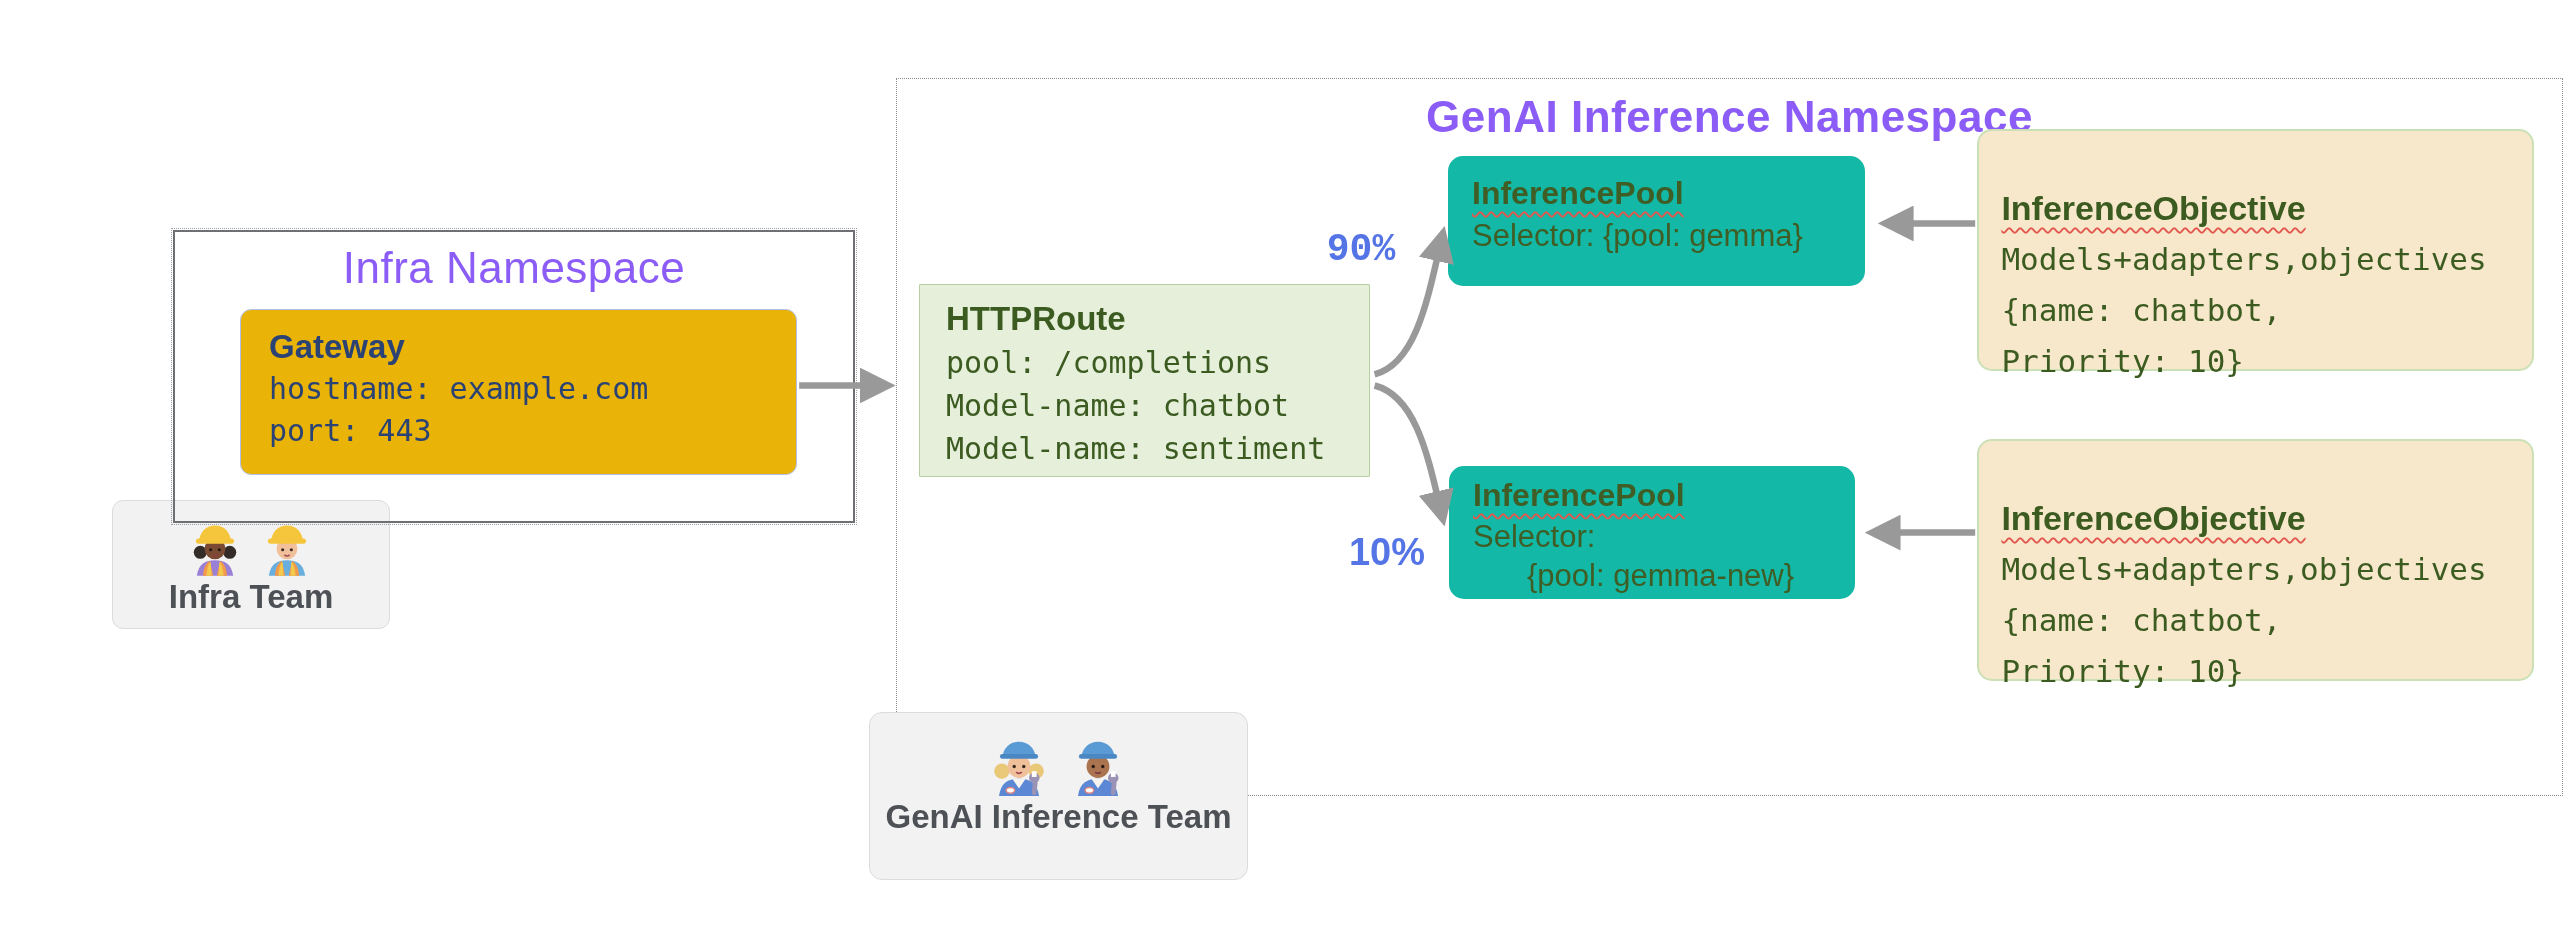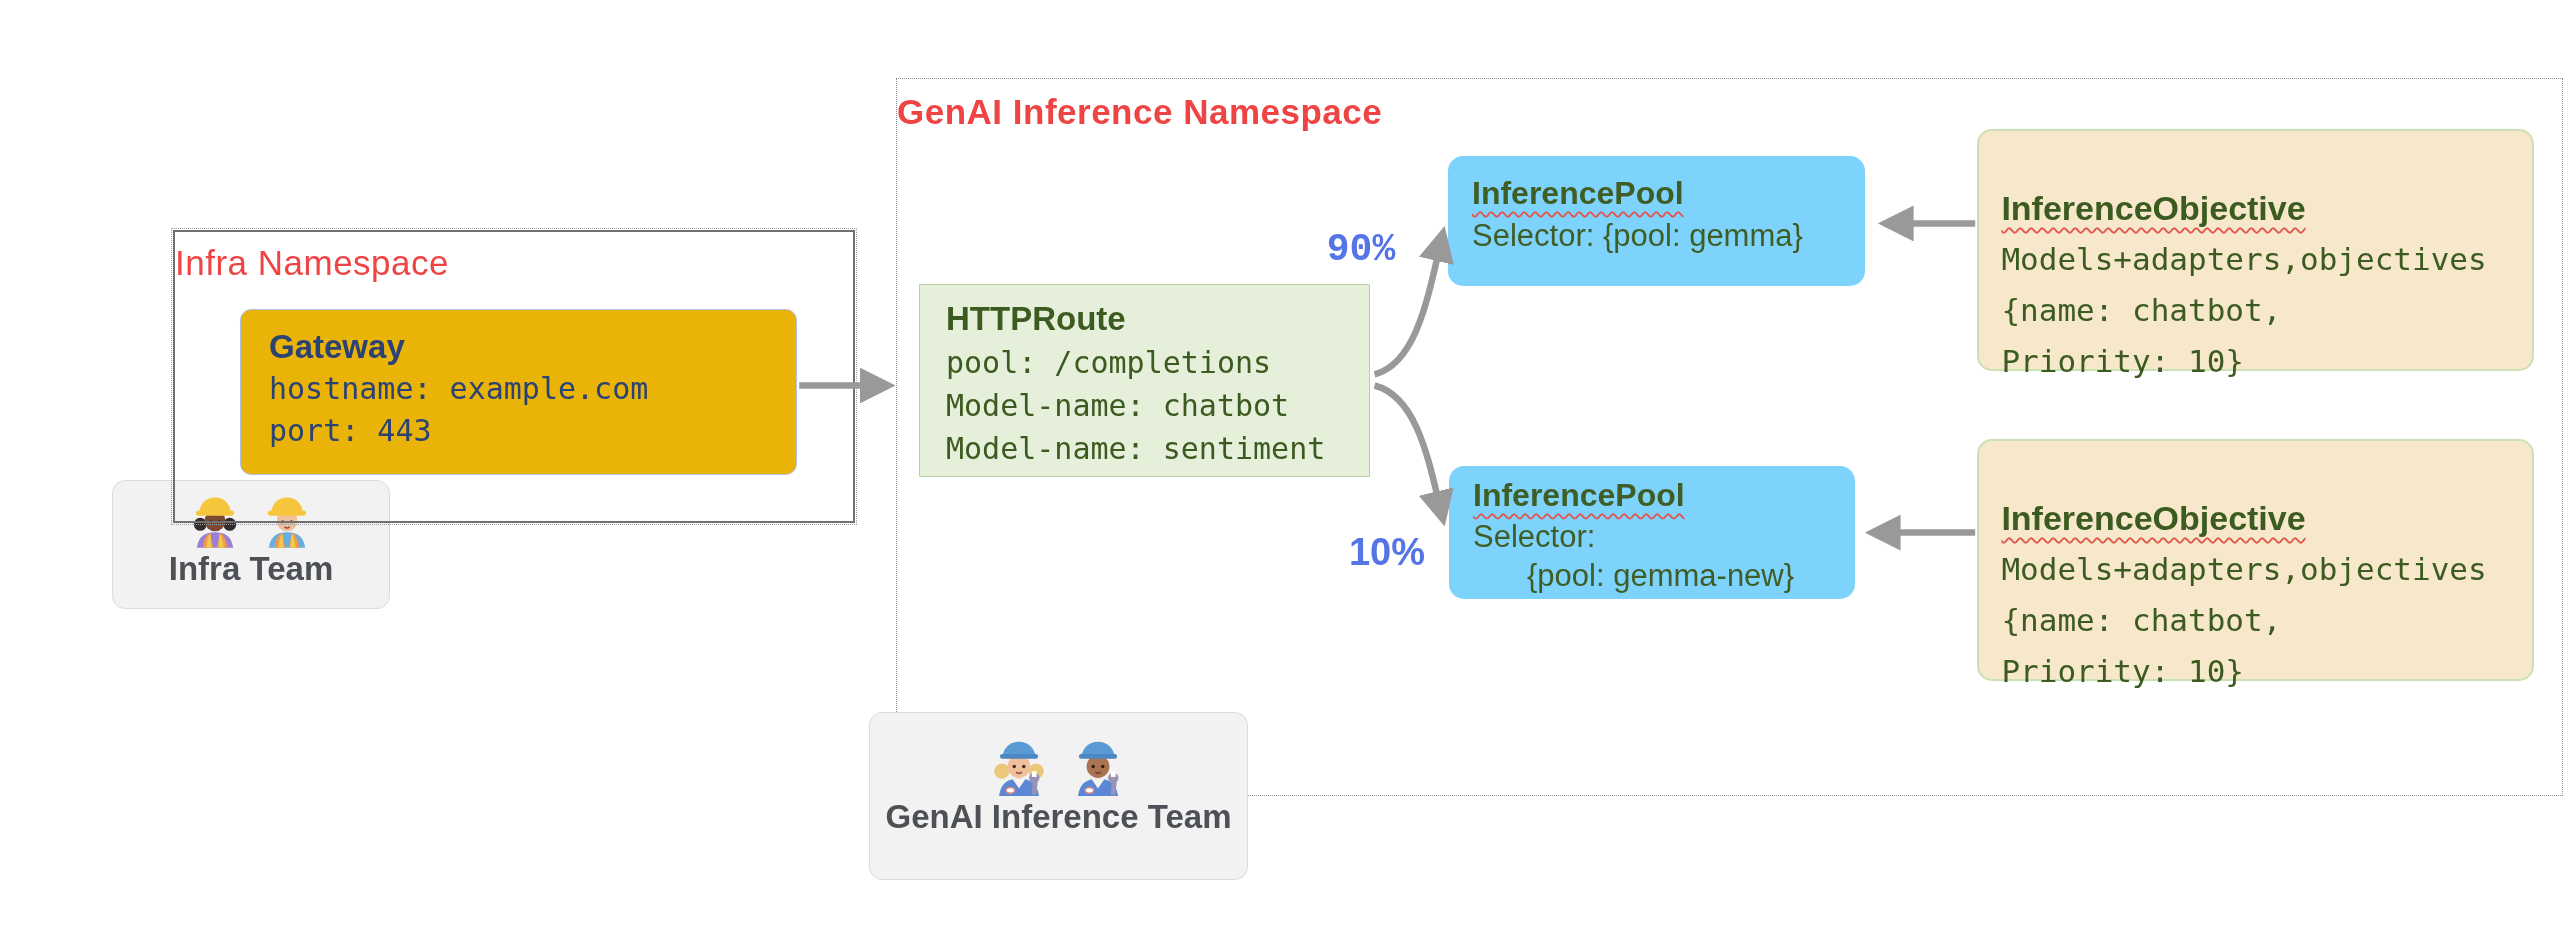--- a/index.html
+++ b/index.html
@@ -10,22 +10,22 @@
   .abs{position:absolute;}
   .mono{font-family:"DejaVu Sans Mono","Liberation Mono",monospace;}
 
   
   #infra-ns{
     left:173px;top:230px;width:678px;height:289px;
     border:2.8px solid #6f7073;outline:1.9px dotted #9aa0a6;outline-offset:1.9px;
     z-index:3;pointer-events:none;
   }
   .ns-title{
-    position:absolute;top:11.2px;left:0;right:0;text-align:left;
-    font-size:35px;color:#ef4444;letter-spacing:0.5px;
+    position:absolute;top:11.2px;left:0;right:0;text-align:center;
+    font-size:44px;color:#8b5cf6;letter-spacing:0.5px;
   }
   #genai-ns{
     left:896px;top:78px;width:1665px;height:716px;
     border:1.9px dotted #8a8c8f;z-index:1;
   }
   #genai-ns .ns-title{font-weight:700;top:13px;}
 
   
   .res-box{z-index:4;border-radius:1px;box-sizing:border-box;}
   .box-title{display:inline-block;font-weight:700;font-size:33px;}
@@ -45,21 +45,21 @@
 
   #httproute{
     left:919px;top:284px;width:451px;height:193px;
     background:#e5efda;border:1.9px solid #b8cfa0;
     padding:11.2px 0 0 26px;color:#3c5b20;
   }
   #httproute .box-title{line-height:45px;}
   #httproute .line{font-size:30px;line-height:43px;}
 
   .pool{
-    background:#7dd3fc;color:#3f5d24;border-radius:15px;
+    background:#14b8a6;color:#3f5d24;border-radius:15px;
   }
   #pool-top{left:1448px;top:156px;width:417px;height:130px;padding:17px 0 0 24px;}
   #pool-top .box-title{font-size:32px;line-height:41px;}
   #pool-top .line{font-size:31px;line-height:43px;}
   #pool-bottom{left:1449px;top:466px;width:406px;height:133px;padding:7.5px 0 0 24px;}
   #pool-bottom .box-title{font-size:32px;line-height:43px;}
   #pool-bottom .line{font-size:31px;line-height:39px;}
   .indent{padding-left:54px;}
 
   .objective{
@@ -69,21 +69,21 @@
   #obj-top{left:1977px;top:129px;}
   #obj-bottom{left:1977px;top:439px;}
   .objective .box-title{font-size:34px;line-height:52px;margin-top:38px;}
   .objective .line{font-size:31px;line-height:51px;}
 
   
   .team-card{
     background:#f2f2f3;border:1.9px solid #dcdcdc;border-radius:13px;
     z-index:2;text-align:center;box-sizing:border-box;
   }
-  #infra-team{left:112px;top:480px;width:278px;height:129px;padding-top:11px;}
+  #infra-team{left:112px;top:500px;width:278px;height:129px;padding-top:19px;border-radius:11px;}
   #genai-team{left:869px;top:712px;width:379px;height:168px;padding-top:22.4px;}
   .members{display:flex;justify-content:center;gap:20.5px;align-items:flex-end;}
   .member-icon svg{display:block;}
   .team-label{font-size:33px;font-weight:700;color:#4d5156;margin-top:1.9px;}
 
   
   .pct{
     width:130px;text-align:center;font-size:38px;font-weight:700;
     color:#5575e6;z-index:6;
   }

